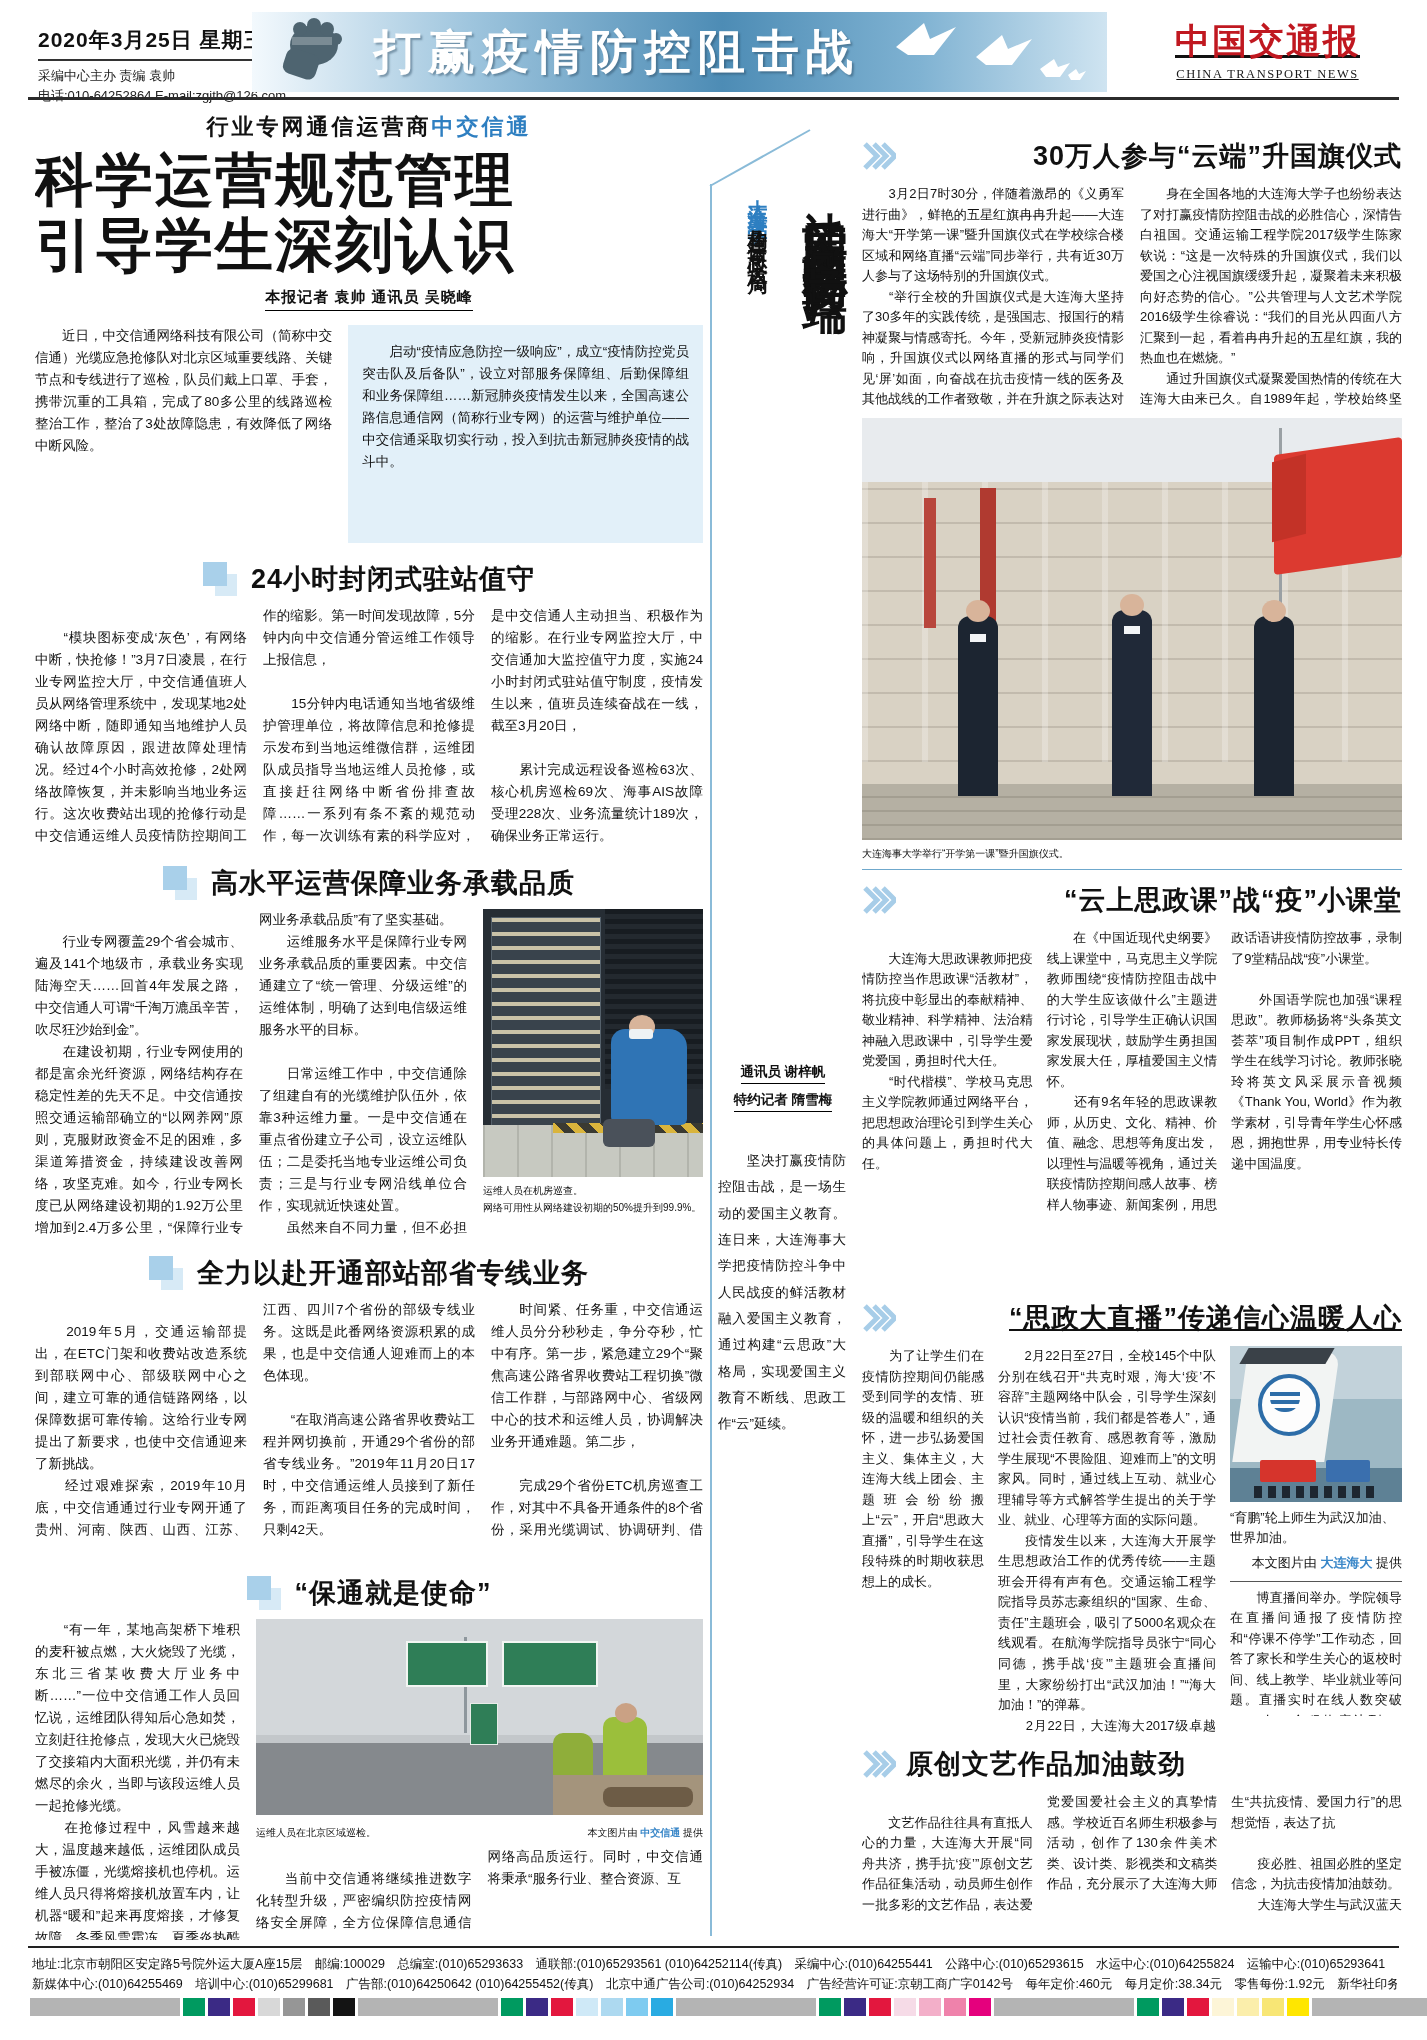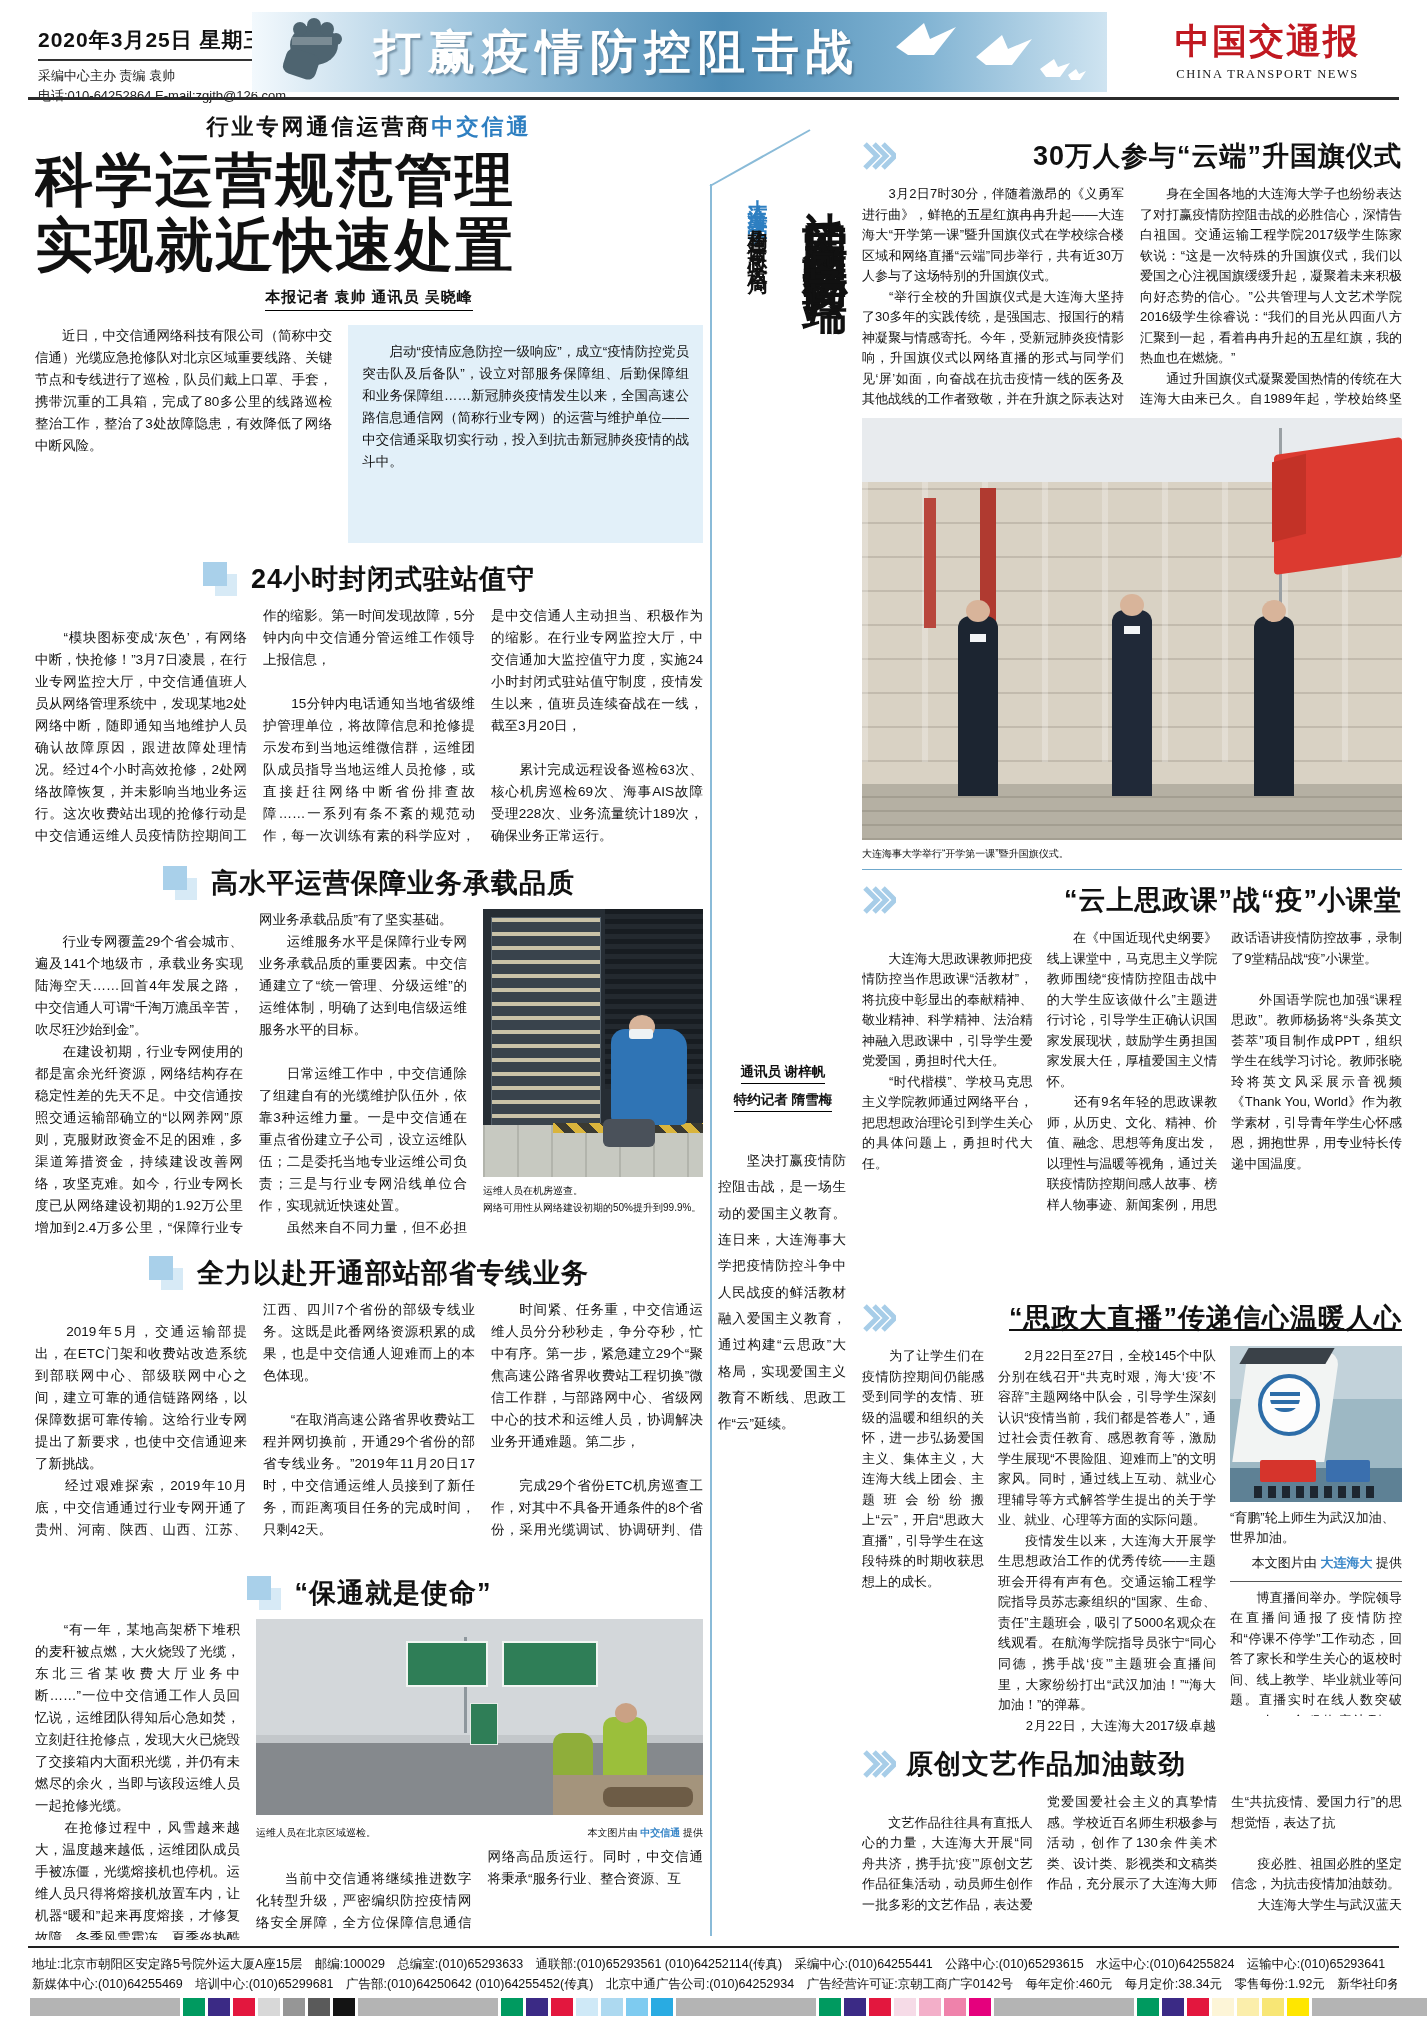--- a/index.html
+++ b/index.html
@@ -103,34 +103,34 @@
         <g fill="#ffffff">
           <polygon points="6,30 34,6 40,22 66,10 44,38 18,38"></polygon>
           <polygon points="86,40 112,18 118,32 142,22 122,48 96,48"></polygon>
           <polygon points="150,52 164,42 168,50 180,46 170,60 156,60"></polygon>
           <polygon points="178,58 186,52 189,57 196,54 190,63 181,63"></polygon>
         </g>
       </svg>
     </span>
   </div>
 
-  <div class="abs" style="left:1135px;top:18px;width:265px;">
+  <div class="abs" style="left:1135px;top:18px;width:265px;text-decoration:underline;">
     <div class="masthead-cn">中国交通报</div>
     <div class="masthead-en">CHINA TRANSPORT NEWS</div>
   </div>
 
   <div class="page-rule abs" style="left:28px;top:97px;width:1371px;"></div>
 
   <div class="abs clip" style="left:35px;top:112px;width:668px;height:1828px;">
 
     <div class="kicker">
       <span>行业专网通信运营商</span><span class="brand">中交信通</span>
     </div>
     <div class="headline" style="margin-top:6px;">科学运营规范管理</div>
-    <div class="headline">实现就近快速处置</div>
+    <div class="headline">引导学生深刻认识</div>
     <div class="byline"><span>本报记者 袁帅  通讯员 吴晓峰</span></div>
 
     <div class="lead-row">
       <div class="lead-col1 bodytxt just clip" style="height:218px;">　　近日，中交信通网络科技有限公司（简称中交信通）光缆应急抢修队对北京区域重要线路、关键节点和专线进行了巡检，队员们戴上口罩、手套，携带沉重的工具箱，完成了80多公里的线路巡检整治工作，整治了3处故障隐患，有效降低了网络中断风险。</div>
       <div class="lead-col2 bodytxt just clip" style="height:186px;">　　启动“疫情应急防控一级响应”，成立“疫情防控党员突击队及后备队”，设立对部服务保障组、后勤保障组和业务保障组……新冠肺炎疫情发生以来，全国高速公路信息通信网（简称行业专网）的运营与维护单位——中交信通采取切实行动，投入到抗击新冠肺炎疫情的战斗中。</div>
     </div>
 
     <div class="sec-head" style="margin-top:18px;">
       <span class="sq">
           <span class="b"></span>

